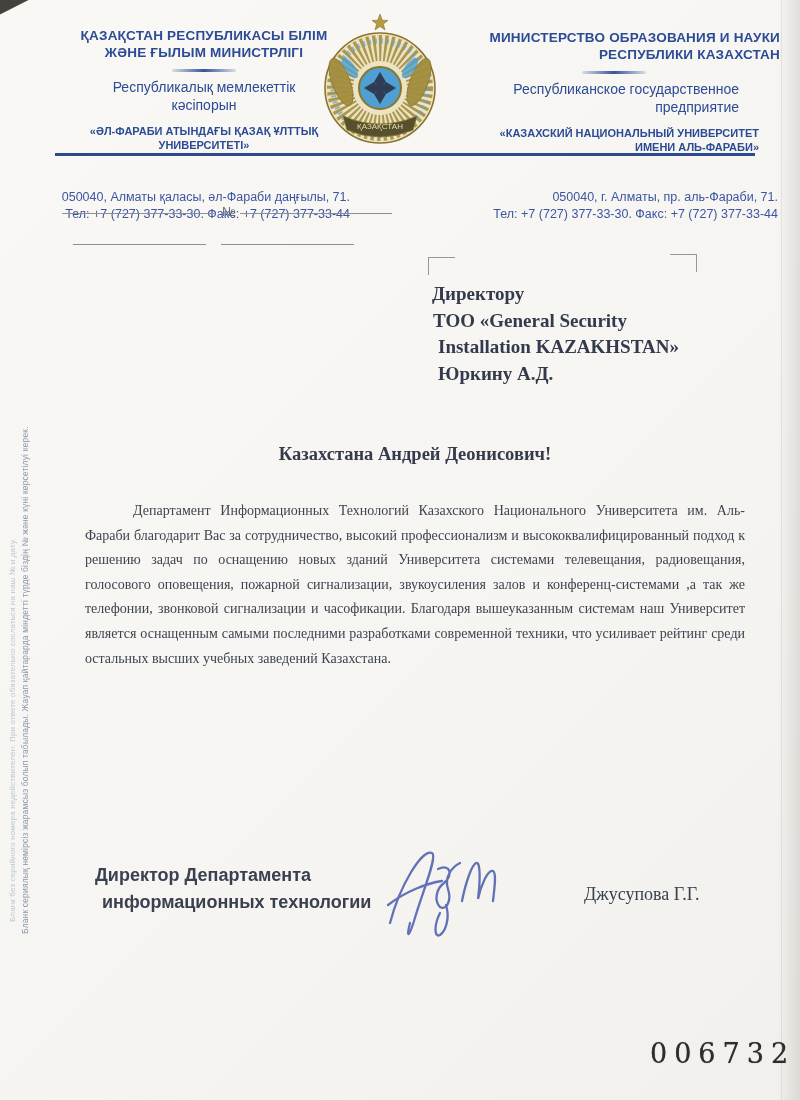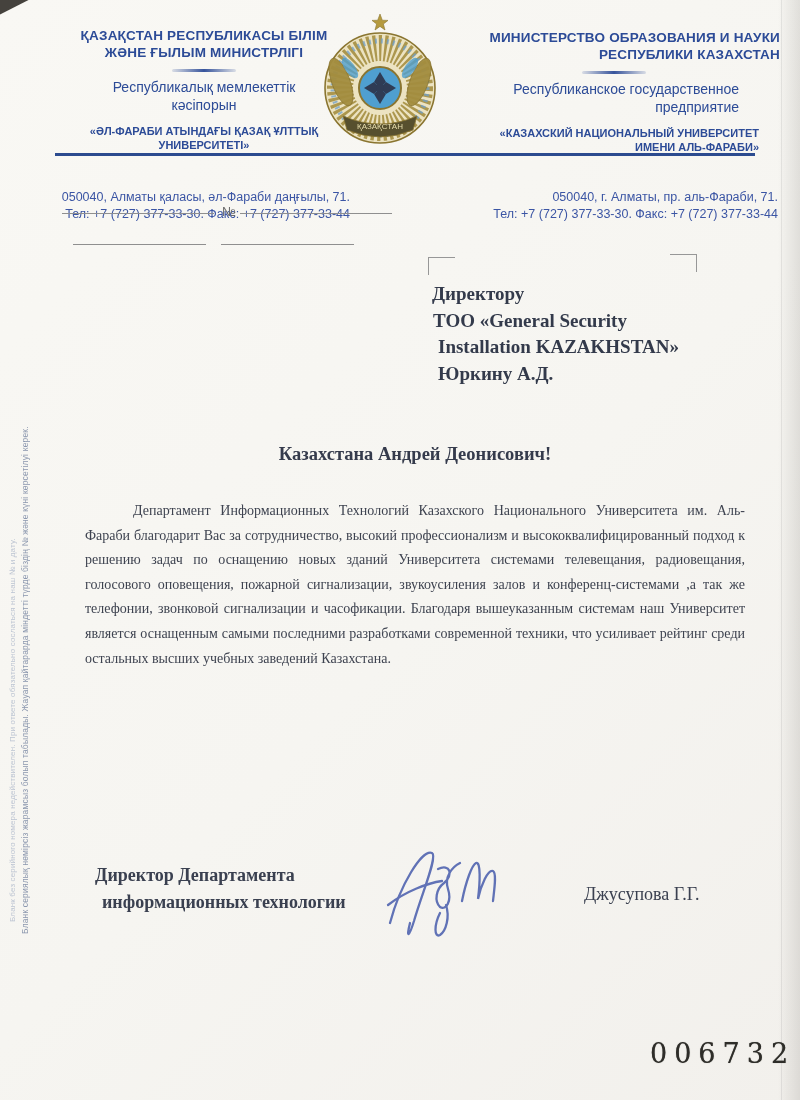--- a/index.html
+++ b/index.html
@@ -51,21 +51,21 @@
   .recipient .r4{padding-left:6px;}
 
   
   .salutation{position:absolute;left:85px;top:444px;width:660px;text-align:center;
     font-family:"Liberation Serif",serif;font-weight:bold;font-size:18.5px;color:#353b4c;}
   .body-par{position:absolute;left:85px;top:499px;width:660px;margin:0;
     font-family:"Liberation Serif",serif;font-size:14px;line-height:24.6px;
     text-align:justify;text-indent:48px;color:#3e4350;}
 
   
-  .sig-title{position:absolute;left:95px;top:862px;font-family:Liberation Serif, serif;
+  .sig-title{position:absolute;left:95px;top:862px;font-family:Liberation Sans, sans-serif;
     font-weight:bold;font-size:18px;line-height:1.5;color:#3a4050;}
   .sig-title .t2{padding-left:7px;text-align:right;}
   .sig-name{position:absolute;left:584px;top:884px;font-family:"Liberation Serif",serif;
     font-weight:normal;font-size:18px;color:#3a4050;}
   .sig-svg{position:absolute;left:376px;top:843px;width:140px;height:98px;}
 
   
   .side-note{position:absolute;white-space:nowrap;transform:rotate(-90deg);transform-origin:0 0;
     font-size:8.5px;letter-spacing:.15px;}
   .side-note.kz{left:20px;top:934px;color:#8b97ae;}

